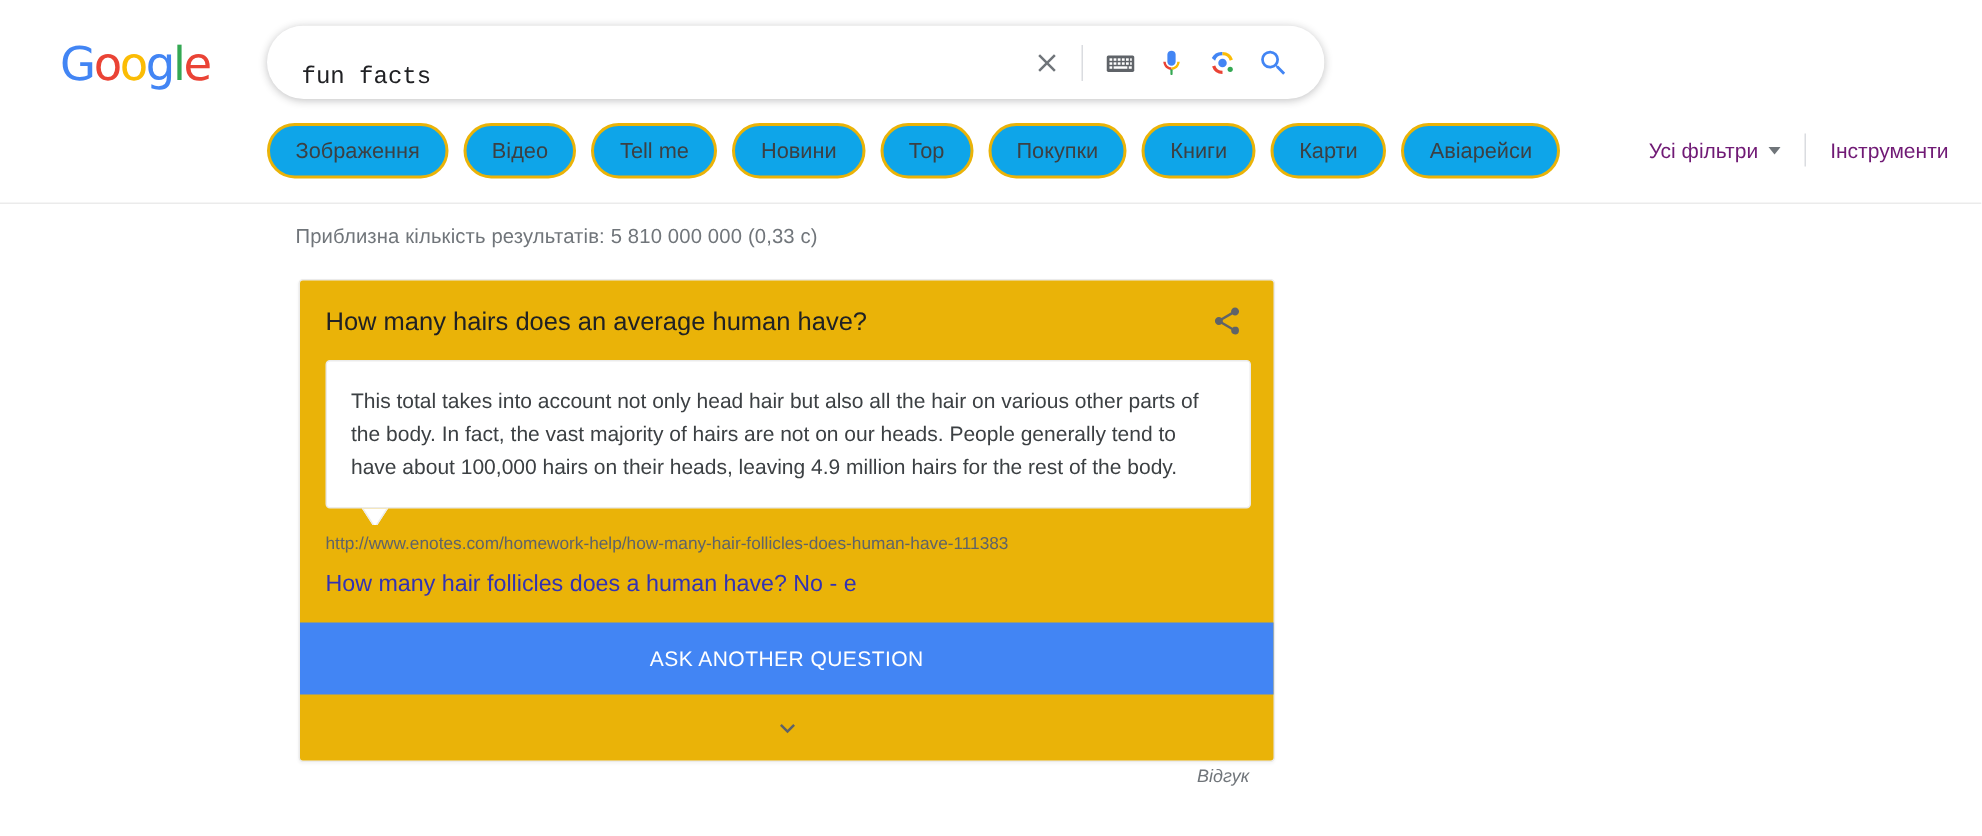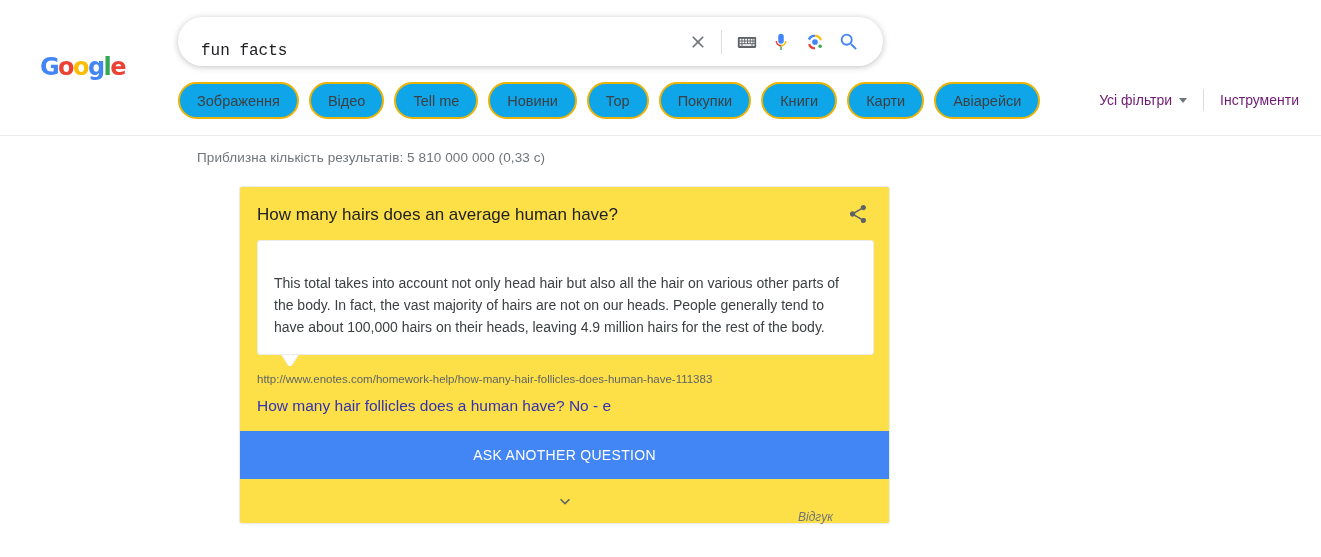--- a/index.html
+++ b/index.html
@@ -16,26 +16,25 @@
     position: relative;
     width: 1321px;
     height: 136px;
     border-bottom: 1px solid #ebebeb;
   }
 
   .logo {
     position: absolute;
     left: 40px; top: 24px;
     font-family: "DejaVu Sans", sans-serif;
-    font-size: 24px;
+    font-size: 31px;
     letter-spacing: -1.6px;
     line-height: 38px;
-    font-weight: 700;
+    font-weight: 400;
     user-select: none;
-    margin-top: 24px;
   }
   .logo .b { color: #4285F4; }
   .logo .r { color: #EA4335; }
   .logo .y { color: #FBBC05; }
   .logo .g { color: #34A853; }
 
   .searchbar {
     position: absolute;
     left: 178px; top: 17px;
     width: 705px; height: 49px;
@@ -136,25 +135,24 @@
     left: 197px; top: 150px;
     font-size: 13.5px;
     color: #70757a;
     letter-spacing: .1px;
   }
 
   .card {
     position: absolute;
     left: 199px; top: 186px;
     width: 651px;
-    background: #fde047;
+    background: #eab308;
     border: 1px solid #ebebeb;
     border-radius: 3px;
     box-shadow: 0 1px 2px rgba(0,0,0,.04);
-    margin-left: 40px;
   }
 
   .card-head {
     position: relative;
     padding: 17px 20px 0 17px;
   }
   .card-title {
     font-size: 17px;
     color: #202124;
     line-height: 22px;
@@ -166,21 +164,21 @@
     width: 22px; height: 22px;
   }
 
   .bubble-wrap {
     position: relative;
     margin: 14px 15px 0 17px;
   }
   .bubble {
     border: 1px solid #ebebeb;
     border-radius: 3px;
-    padding: 31px 18px 16px 16px;
+    padding: 15px 18px 16px 16px;
     background: #fff;
   }
   .bubble p {
     margin: 0;
     font-size: 14px;
     line-height: 22px;
     color: #3c4043;
   }
   .bubble-tail {
     position: absolute;

